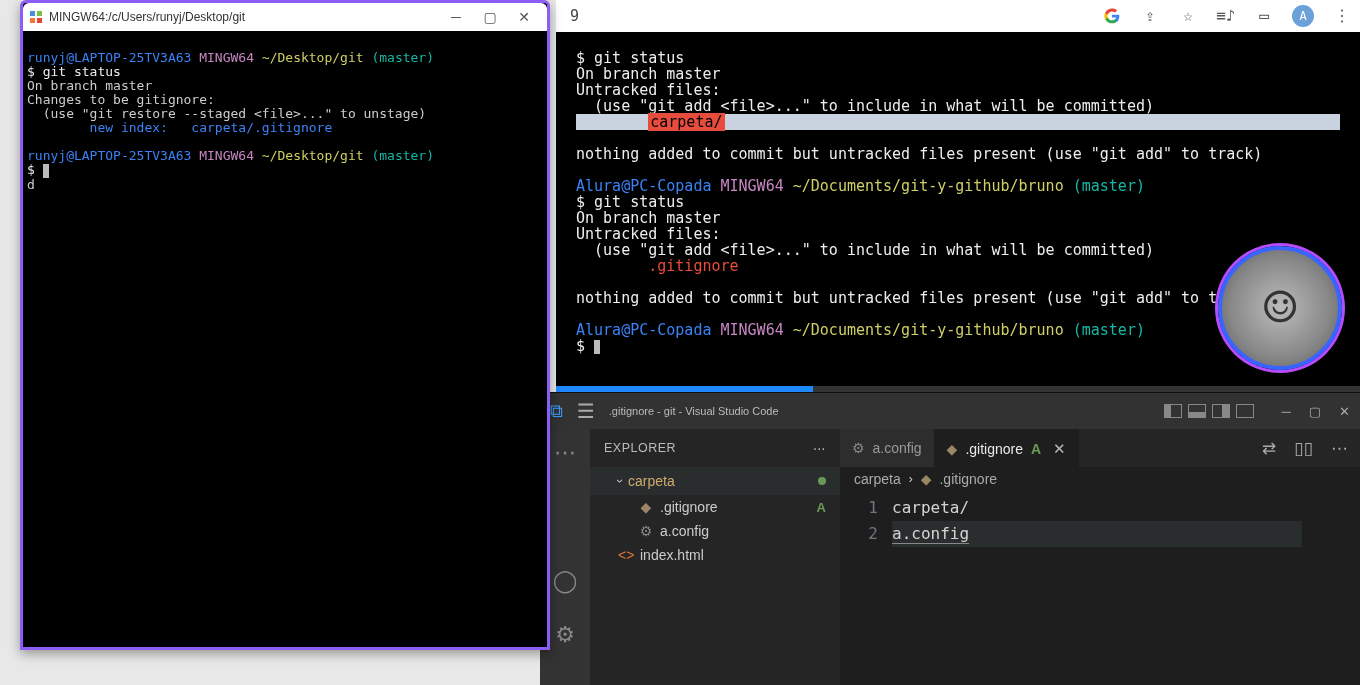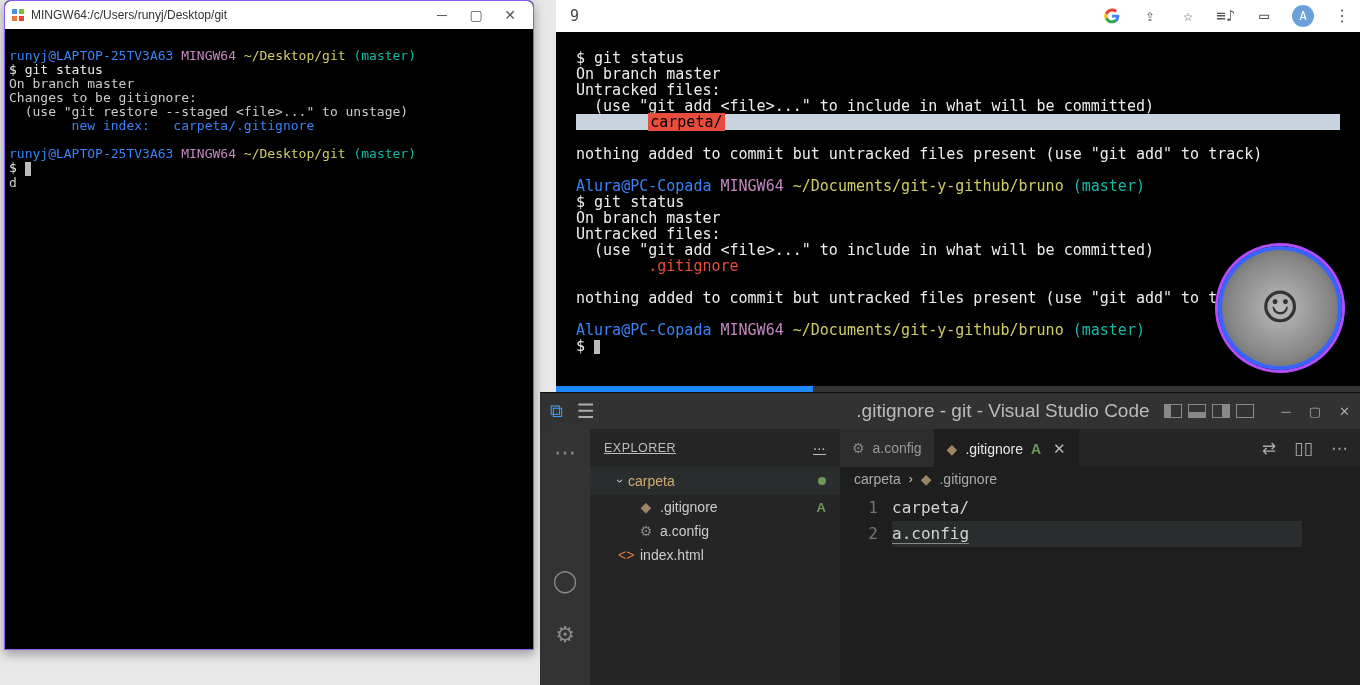--- a/index.html
+++ b/index.html
@@ -8,24 +8,24 @@
     height: 685px;
     background: #e8e8e8;
     font-family: "Segoe UI", Arial, sans-serif;
     position: relative;
     overflow: hidden;
   }
 
   
   .term-left {
     position: absolute;
-    left: 4px; top: 0;
+    left: 20px; top: 0;
     width: 530px; height: 650px;
     background: #000;
-    border: 1px solid #8b5cf6;
+    border: 3px solid #8b5cf6;
     border-top-left-radius: 6px;
     border-top-right-radius: 6px;
     box-shadow: 0 4px 12px rgba(0,0,0,.35);
     z-index: 5;
   }
   .term-left .titlebar {
     height: 28px;
     background: #fff;
     display: flex;
     align-items: center;
@@ -153,21 +153,21 @@
     height: 36px;
     background:#323233;
     display:flex;
     align-items:center;
     padding:0 10px;
     gap:14px;
     color:#bbb;
   }
   .vscode .vtitle .vlogo { color:#3a9efd; font-size:18px;}
   .vscode .vtitle .menu { font-size:20px; color:#aaa; cursor:pointer;}
-  .vscode .vtitle .vtitletxt { flex:1; text-align:right; font-size:19px;}
+  .vscode .vtitle .vtitletxt { flex:1; text-align:left; font-size:11px;}
   .vscode .vtitle .layouts { display:flex; gap:6px; }
   .vscode .vtitle .layouts .lb {
     width:18px;height:14px;border:1px solid #888;
     display:flex;
   }
   .vscode .vtitle .winctrl { display:flex; gap:18px; margin-left:14px; color:#aaa; font-size:13px;}
   .vscode .vtitle .winctrl span{cursor:pointer;}
 
   .vscode .vmain { flex:1; display:flex; min-height:0;}
   .vscode .activitybar {
@@ -181,21 +181,21 @@
   .vscode .activitybar .abtn { font-size:22px; width:28px;height:28px; display:flex;align-items:center;justify-content:center; cursor:pointer;}
 
   .vscode .sidebar {
     width:250px; background:#252526;
     display:flex; flex-direction:column;
   }
   .vscode .sidebar .shead {
     height:38px; display:flex; align-items:center;
     justify-content:space-between;
     padding:0 14px; color:#bbb;
-    font-size:12.5px; letter-spacing:.5px;text-decoration:underline;
+    font-size:12.5px; letter-spacing:.5px;
   }
   .vscode .sidebar .item {
     height:24px;
     display:flex;
     align-items:center;
     padding-left:6px;
     gap:6px;
     color:#ccc;
     font-size:14px;
     cursor:pointer;

